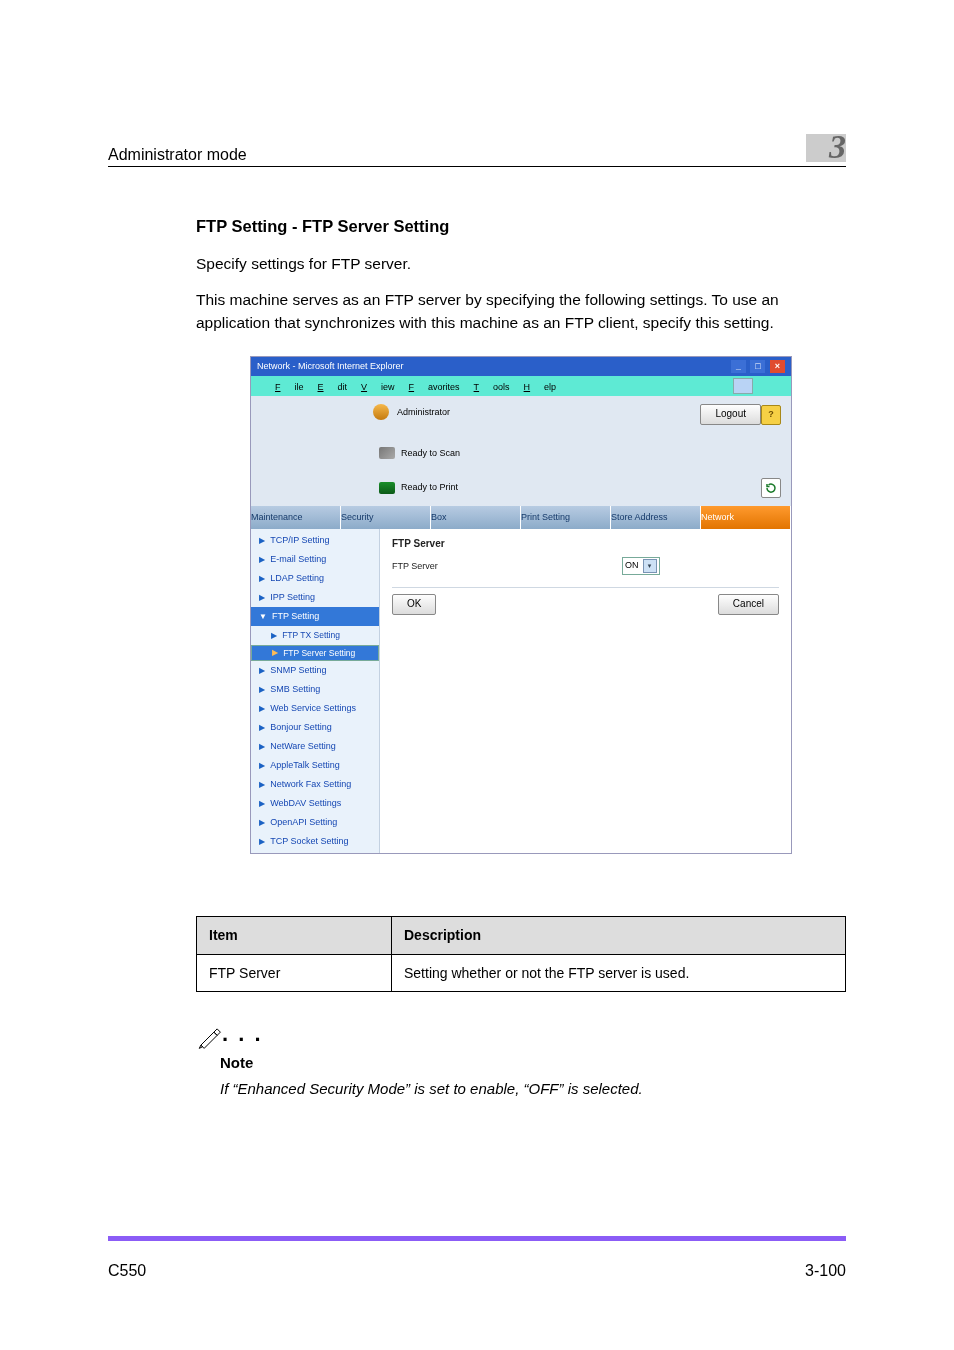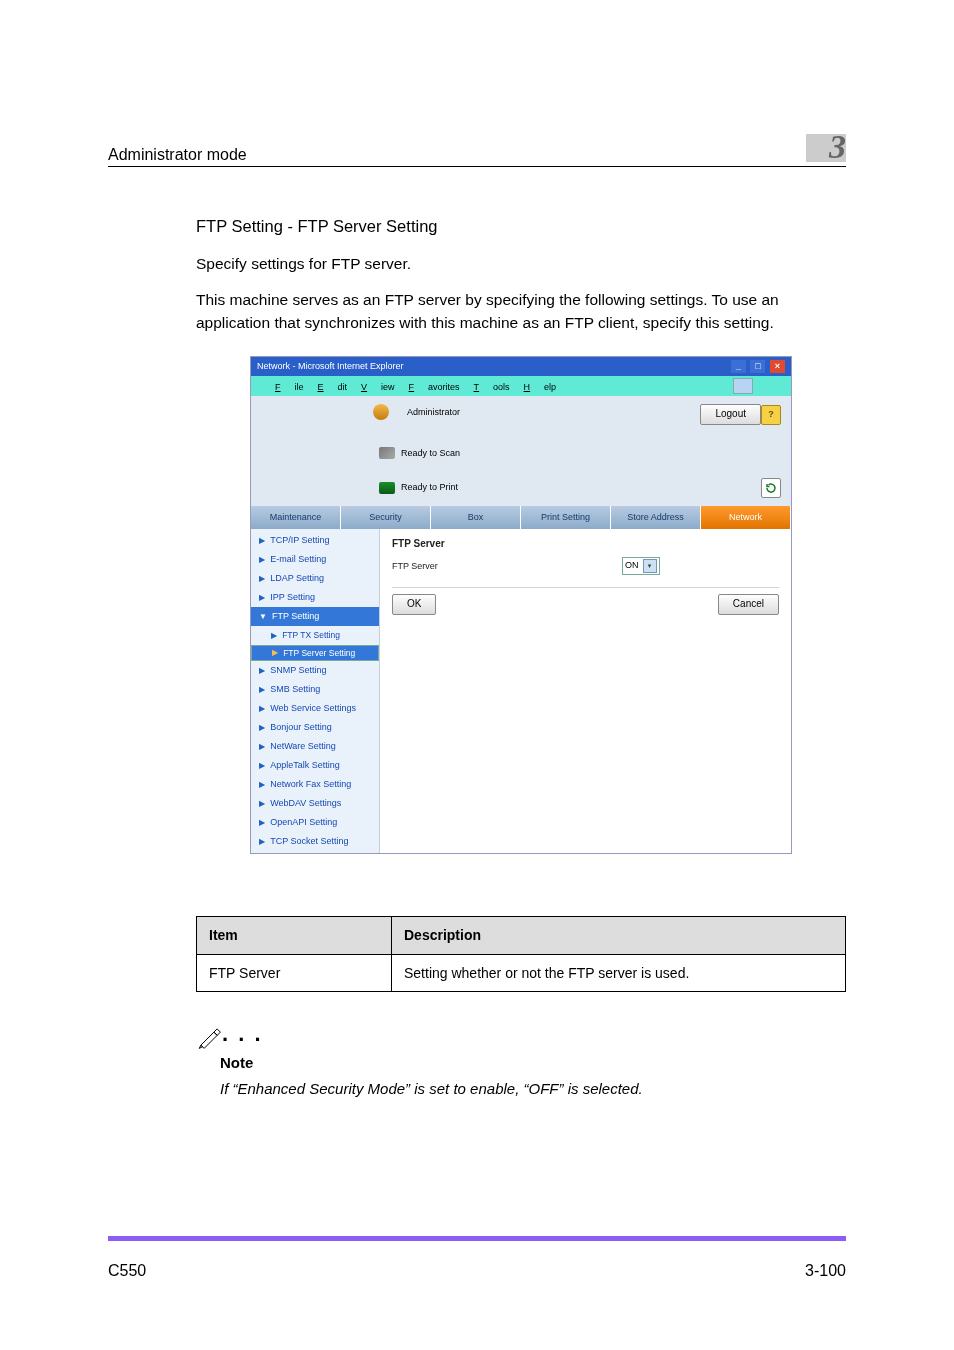--- a/index.html
+++ b/index.html
@@ -2,46 +2,46 @@
 <html><head>
 <meta charset="utf-8">
 <style>
 body{margin:0;font-family:Arial,Helvetica,sans-serif;background:#fff;color:#000}
 .page{width:954px;height:1350px;position:relative;box-sizing:border-box;padding:130px 108px 0 108px}
 .hdrbar{display:flex;justify-content:space-between;align-items:flex-end;border-bottom:1px solid #000;padding-bottom:2px;margin-bottom:6px}
 .hdrtxt{font-size:16px}
 .hdrnum{font-family:Georgia,serif;font-size:34px;font-weight:bold;font-style:italic;color:#666;line-height:1;position:relative}
 .hdrshade{position:absolute;right:0;top:4px;width:40px;height:28px;background:#ccc;z-index:-1}
 .content{padding-left:88px;padding-top:42px;font-size:15.5px;line-height:1.45}
-h2.sect{font-size:16.5px;font-weight:normal;margin:0 0 14px 0}
+h2.sect{font-size:16.5px;font-weight:bold;margin:0 0 14px 0}
 p.body{margin:0 0 14px 0}
 .shot{margin:22px auto 0;width:540px;border:1px solid #99b;background:#fff;font-size:9px}
 .titlebar{background:linear-gradient(#2a5fc9,#2a5fc9);color:#fff;padding:3px 6px;display:flex;justify-content:space-between;align-items:flex-start}
 .titlebar .winbtns span{display:inline-block;width:15px;height:13px;margin-left:2px;text-align:center;font-weight:bold}
 .wmin{background:#3b6fd6;color:#fff}
 .wmax{background:#3b6fd6;color:#fff}
 .wcls{background:#e04b2f;color:#fff}
 .menubar{background:#5eead4;padding:2px 24px;display:flex;align-items:flex-end}
 .menubar span{margin-right:14px}
 .ieflag{width:18px;height:14px;background:#b9d3f5;margin-left:auto;border:1px solid #8aa}
 .topstrip{background:#e0e8f2;padding:8px 10px 2px;display:flex;align-items:flex-start}
-.adminblk{display:flex;align-items:center;margin-left:112px;gap:18px}
+.adminblk{display:flex;align-items:center;margin-left:112px;gap:8px}
 .personicon{width:16px;height:16px;border-radius:50%;background:linear-gradient(#f6b84a,#c47a10);position:relative}
 .rightctrls{margin-left:auto;display:flex;align-items:center;gap:0}
 .btn3d{background:linear-gradient(#fefefe,#dcdcdc);border:1px solid #888;border-radius:2px;padding:2px 14px;font-size:10px;cursor:default}
 .helpbtn{width:18px;height:18px;background:#f6d045;border:1px solid #a88818;color:#6b4b00;font-weight:bold;display:flex;align-items:center;justify-content:center;border-radius:2px}
 .statusrow{background:#e0e8f2;padding:2px 10px 8px 128px}
 .statline{display:flex;align-items:center;gap:6px;margin-top:18px}
 .ic{width:16px;height:12px}
 .ic-scan{background:linear-gradient(135deg,#777,#aaa);border-radius:2px}
 .ic-print{background:linear-gradient(#1a8e2a,#0c5a18);border-radius:2px}
 .refreshbtn{width:18px;height:18px;background:#fff;border:1px solid #888;border-radius:2px;margin-left:auto;display:flex;align-items:center;justify-content:center}
 .refreshbtn svg{width:12px;height:12px}
 .tabs{display:flex}
-.tab{flex:1;text-align:center;padding:5px 0;font-size:9px;background:linear-gradient(#b7cbe2,#8cabc9);color:#163a6a;border-right:1px solid #fff}
+.tab{flex:1;padding:5px 0;font-size:9px;background:linear-gradient(#b7cbe2,#8cabc9);color:#163a6a;border-right:1px solid #fff}
 .tab.active{background:linear-gradient(#ff9a2e,#e27400);color:#fff}
 .workarea{display:flex;background:#fff}
 .side{width:128px;background:#e9f2fb;border-right:1px solid #c3d1e1;padding:2px 0}
 .sitem{display:flex;align-items:center;padding:3px 6px 3px 8px;color:#1648b3;cursor:default}
 .sitem .tri{color:#1b62c4;margin-right:5px;font-size:8px}
 .sitem.open{background:#3378d8;color:#fff}
 .sitem.open .tri{color:#fff}
 .sitem.sub{padding-left:20px;font-size:8.5px}
 .sitem.sub.sel{background:#3378d8;color:#fff}
 .sitem.sub.sel .tri{color:#ffbb55}

